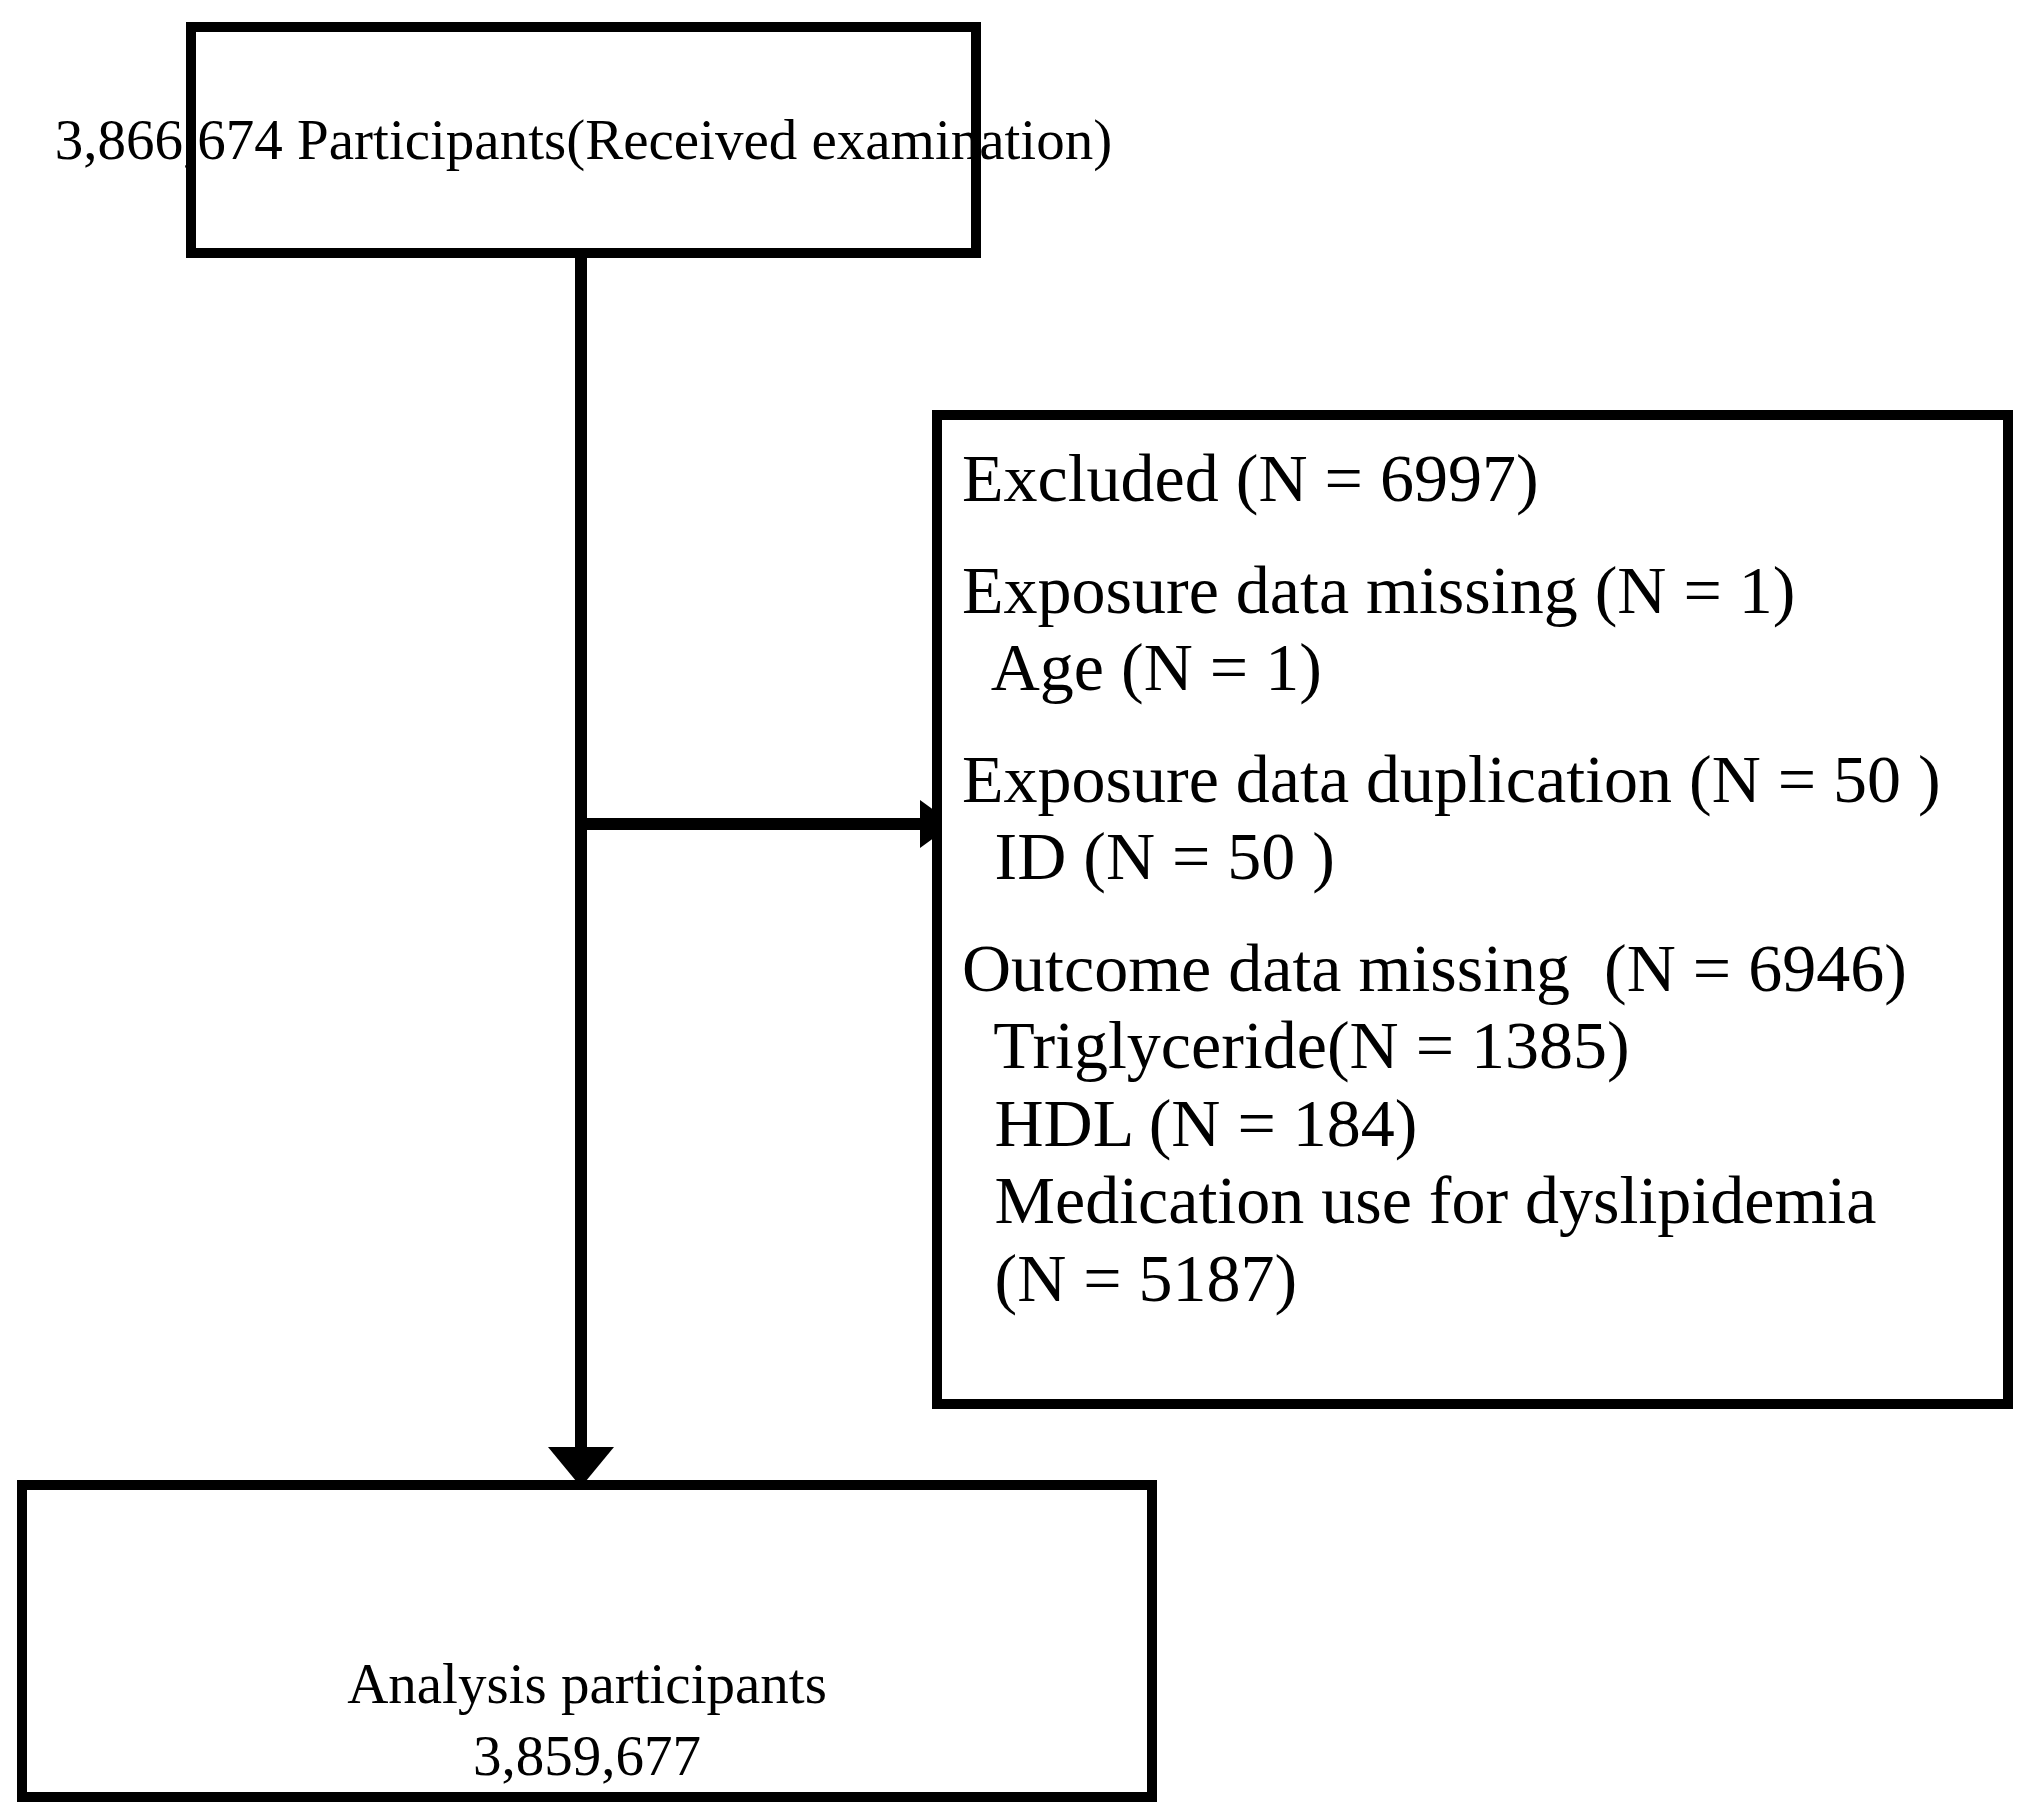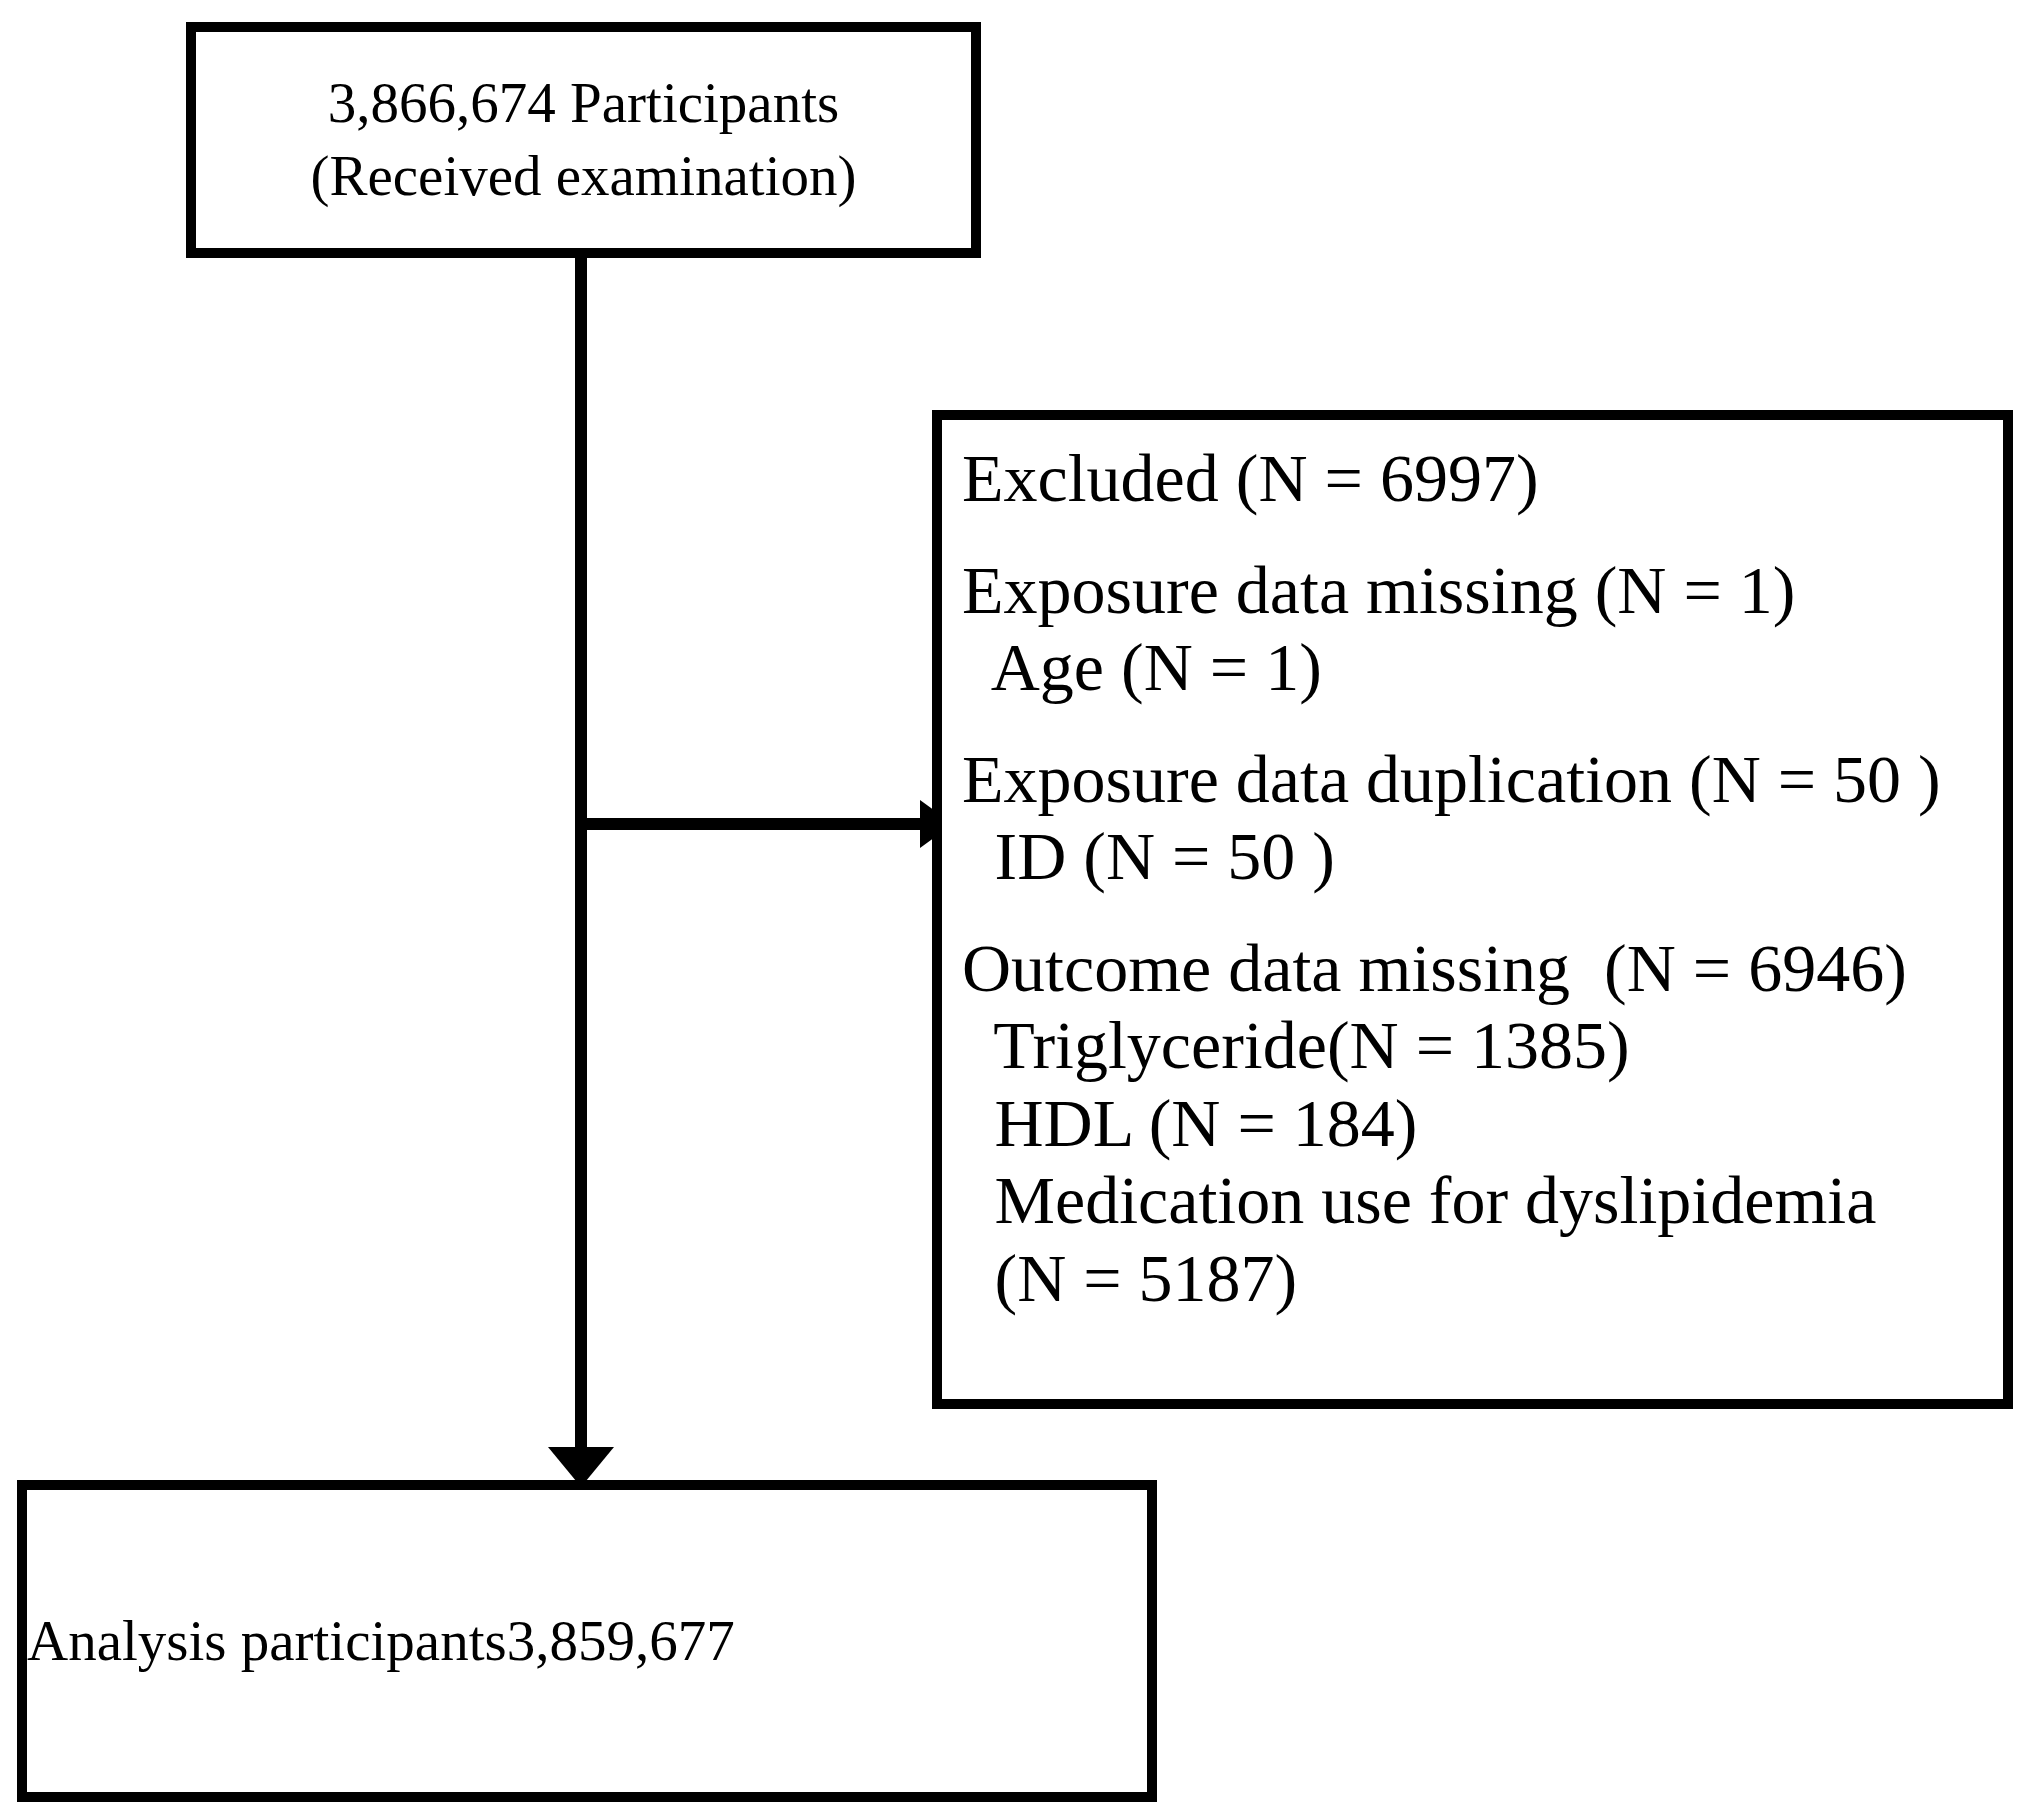--- a/index.html
+++ b/index.html
@@ -24,21 +24,21 @@
     border: 10px solid #000000;
     background: #ffffff;
   }
 
   #box-enrolled {
     left: 186px;
     top: 22px;
     width: 795px;
     height: 236px;
     display: flex;
-    flex-direction: column;
+    flex-direction: row;
     align-items: center;
     justify-content: center;
   }
   #box-enrolled .line {
     font-size: 57px;
     line-height: 1.28;
     white-space: pre;
     text-align: center;
   }
 
@@ -60,22 +60,23 @@
   }
   #box-excluded .ex-group:last-child { margin-bottom: 14px; }
   #box-excluded .ex-sub { padding-left: 15.5px; }
 
   #box-analysis {
     left: 17px;
     top: 1480px;
     width: 1140px;
     height: 322px;
     display: flex;
+    flex-direction: column;
     align-items: center;
-    justify-content: flex-start;
+    justify-content: flex-end;
   }
   #box-analysis .line {
     font-size: 57px;
     line-height: 1.26;
     white-space: pre;
     text-align: center;
   }
 
   
   .connector {

